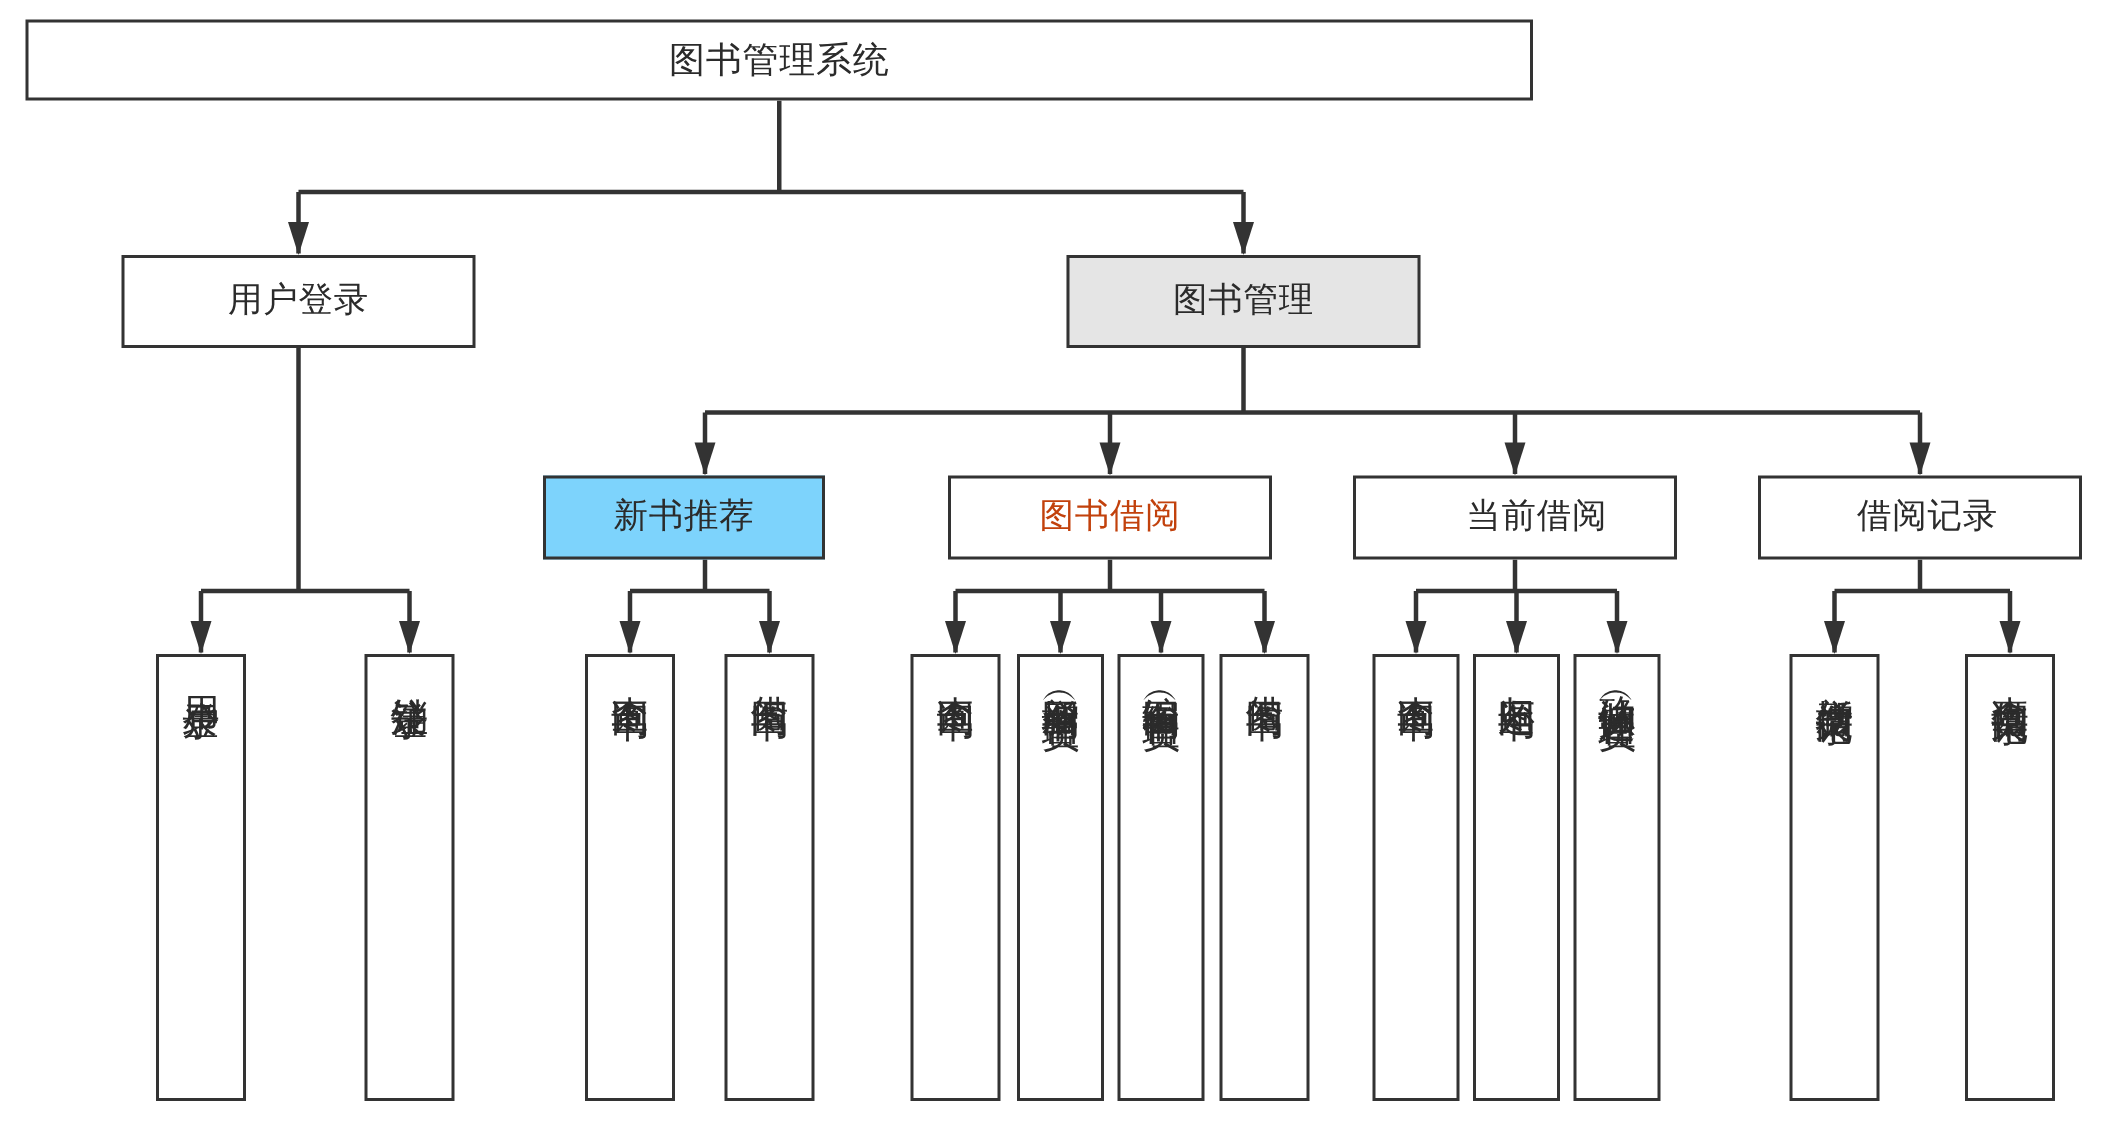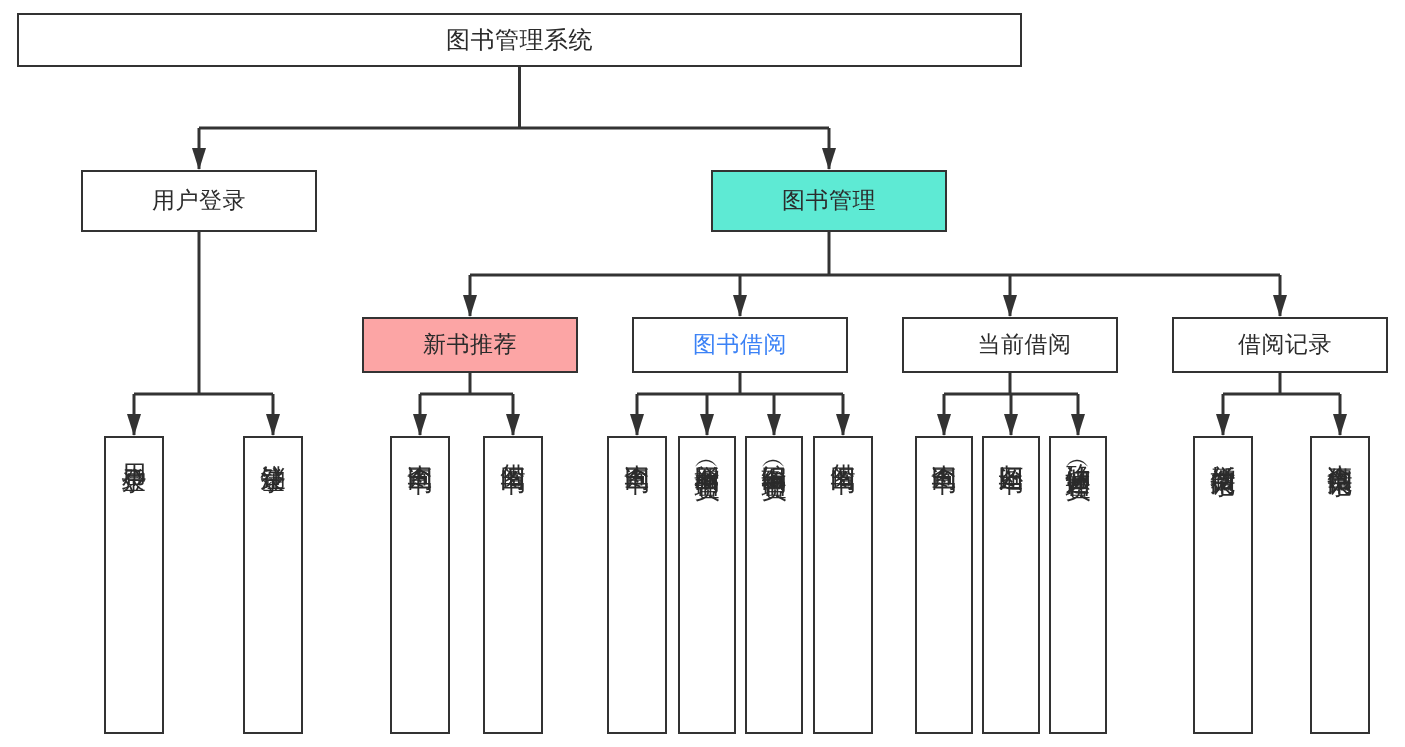--- a/index.html
+++ b/index.html
@@ -126,28 +126,28 @@
       <line x1="1340" y1="394" x2="1340" y2="435" stroke="#333333" stroke-width="3"></line>
       <polygon points="1333,414 1347,414 1340,436" fill="#333333"></polygon>
     </svg>
   <div id="nodes">
       <div class="node horiz root" style="left: 17px; top: 13px; width: 1005px; height: 54px; border-color: rgb(51, 51, 51); background: rgb(255, 255, 255);">
         <span class="label" style="color: rgb(43, 43, 43);">图书管理系统</span>
       </div>
       <div class="node horiz" style="left: 81px; top: 170px; width: 236px; height: 62px; border-color: rgb(51, 51, 51); background: rgb(255, 255, 255);">
         <span class="label" style="color: rgb(43, 43, 43);">用户登录</span>
       </div>
-      <div class="node horiz" style="left: 711px; top: 170px; width: 236px; height: 62px; border-color: rgb(51, 51, 51); background: #5eead4;">
+      <div class="node horiz" style="left: 711px; top: 170px; width: 236px; height: 62px; border-color: rgb(51, 51, 51); background: #e5e5e5;">
         <span class="label" style="color: rgb(43, 43, 43);">图书管理</span>
       </div>
-      <div class="node horiz" style="left: 362px; top: 317px; width: 216px; height: 56px; border-color: rgb(51, 51, 51); background: #fca5a5;">
+      <div class="node horiz" style="left: 362px; top: 317px; width: 188px; height: 56px; border-color: rgb(51, 51, 51); background: #7dd3fc;">
         <span class="label" style="color: rgb(43, 43, 43);">新书推荐</span>
       </div>
       <div class="node horiz" style="left: 632px; top: 317px; width: 216px; height: 56px; border-color: rgb(51, 51, 51); background: rgb(255, 255, 255);">
-        <span class="label" style="color: #3b82f6;">图书借阅</span>
+        <span class="label" style="color: #c2410c;">图书借阅</span>
       </div>
       <div class="node horiz" style="left: 902px; top: 317px; width: 216px; height: 56px; border-color: rgb(51, 51, 51); background: rgb(255, 255, 255); padding-left: 29px;">
         <span class="label" style="color: rgb(43, 43, 43);">当前借阅</span>
       </div>
       <div class="node horiz" style="left: 1172px; top: 317px; width: 216px; height: 56px; border-color: rgb(51, 51, 51); background: rgb(255, 255, 255); padding-left: 10px;">
         <span class="label" style="color: rgb(43, 43, 43);">借阅记录</span>
       </div>
       <div class="node vert" style="left: 104px; top: 436px; width: 60px; height: 298px; border-color: rgb(51, 51, 51); background: rgb(255, 255, 255);">
         <span class="label" style="color: rgb(43, 43, 43);">用户登录</span>
       </div>

